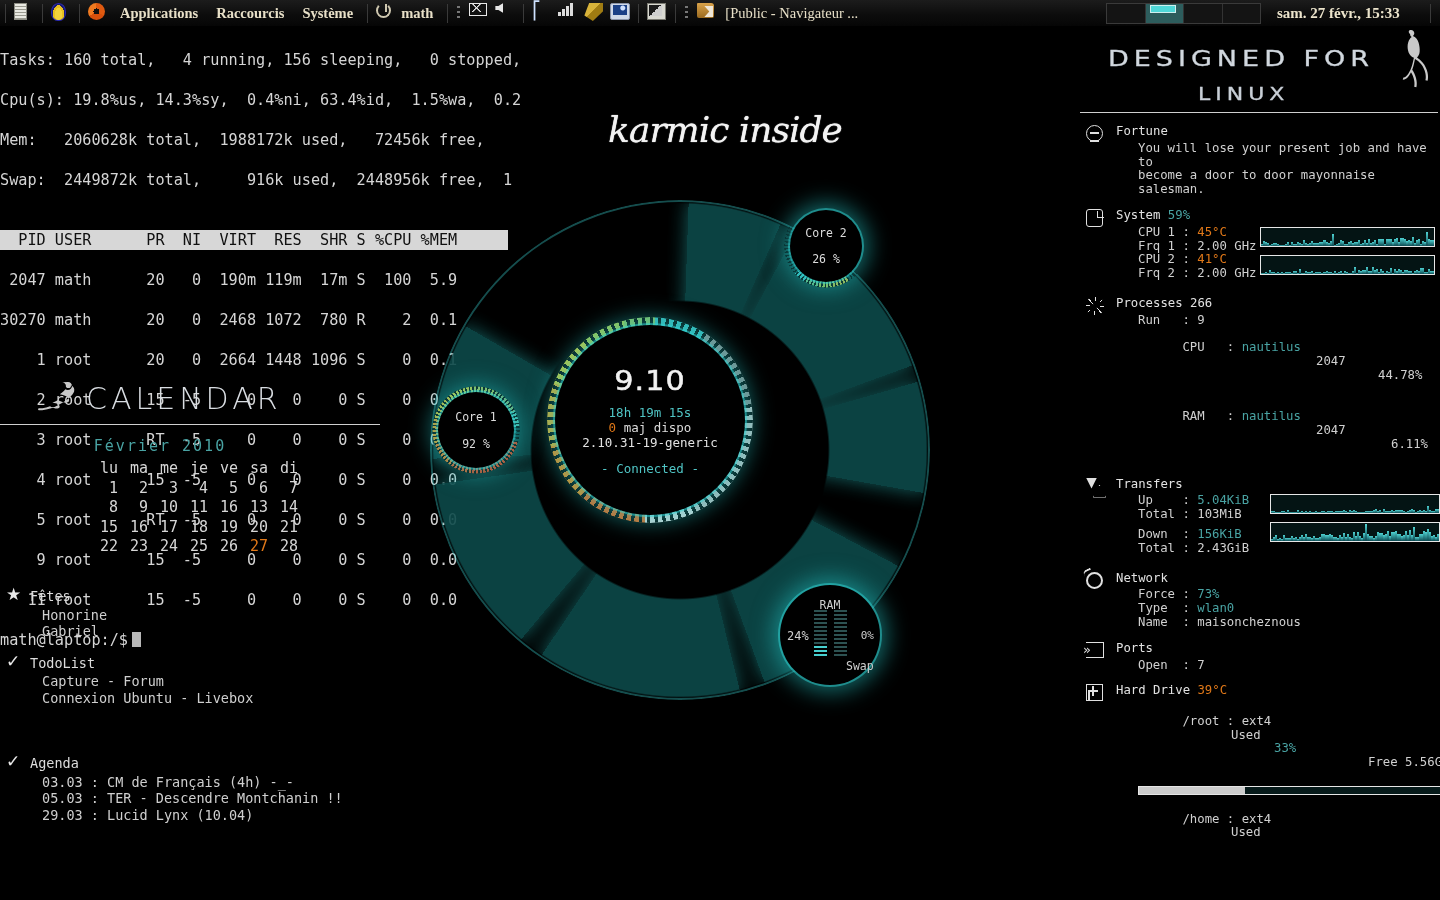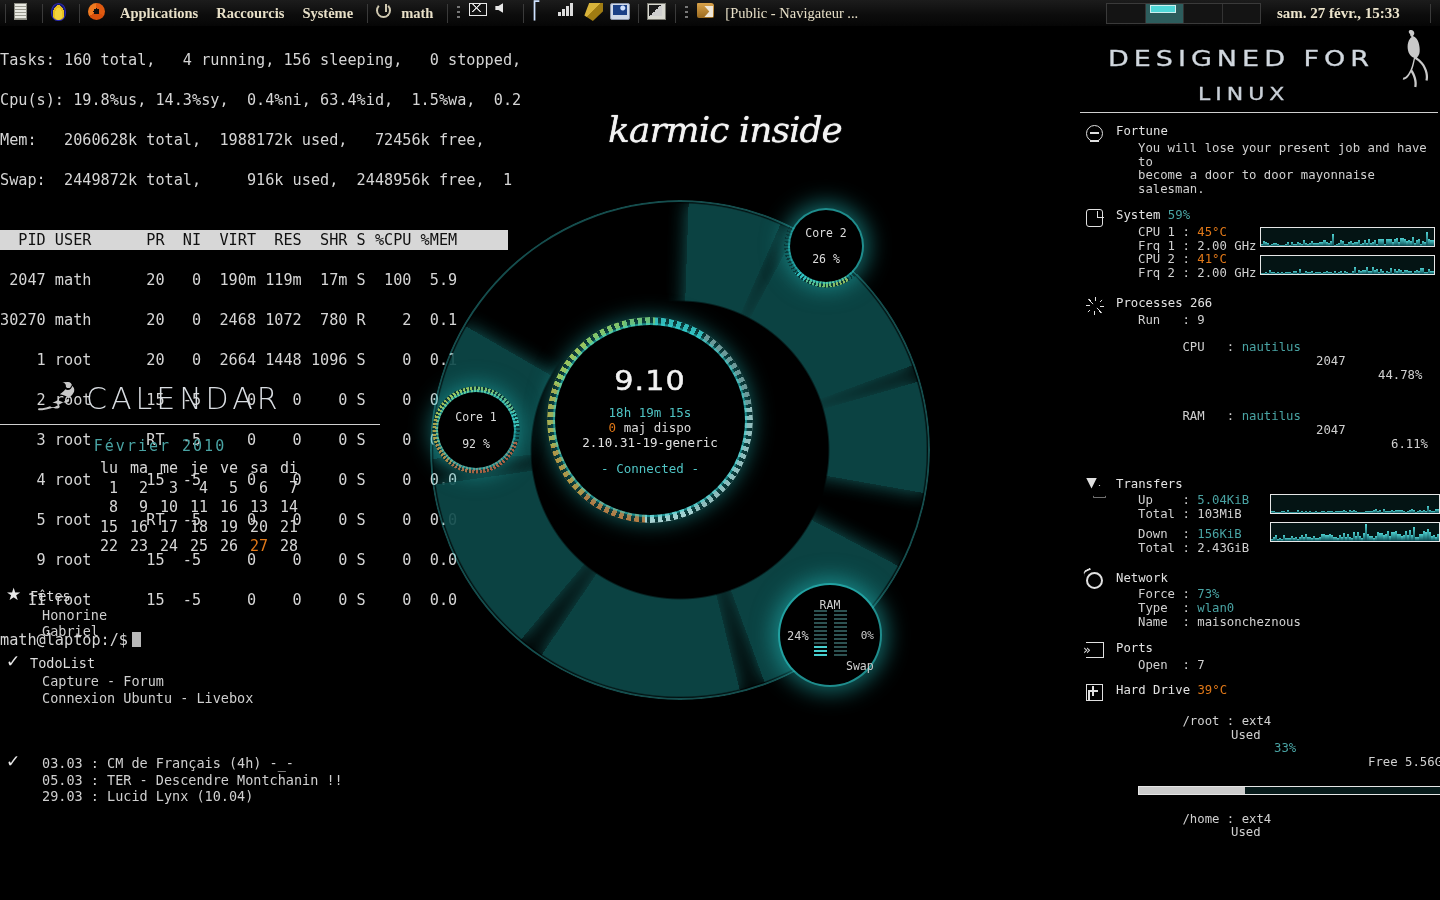--- a/index.html
+++ b/index.html
@@ -461,20 +461,21 @@
     <div class="bitem">Gabriel</div>
   </div>
   <div class="blk">
     <span class="bico">✓</span>
     <div class="btitle">TodoList</div>
     <div class="bitem">Capture - Forum</div>
     <div class="bitem">Connexion Ubuntu - Livebox</div>
   </div>
   <div class="blk" style="margin-top:52px">
     <span class="bico">✓</span>
+    <div class="btitle">Agenda</div>
     <div class="bitem">03.03 : CM de Français (4h) -_-</div>
     <div class="bitem">05.03 : TER - Descendre Montchanin !!</div>
     <div class="bitem">29.03 : Lucid Lynx (10.04)</div>
   </div>
 </div>
 
 <div id="karmic">karmic inside</div>
 
 <div id="rings">
   <div id="bigring"></div>

